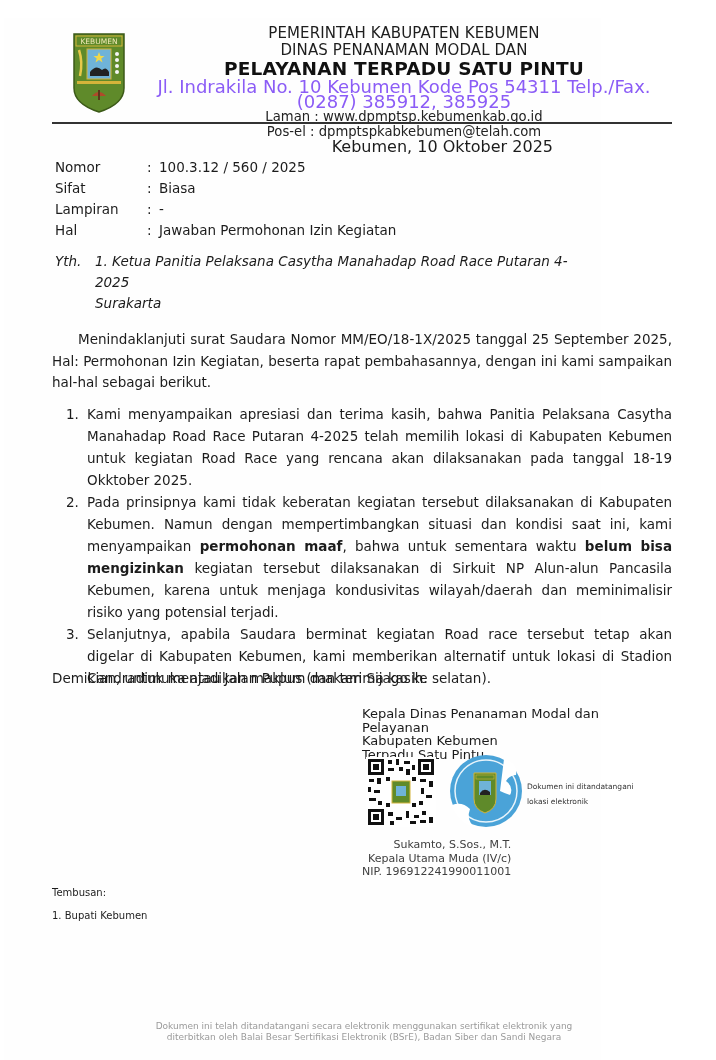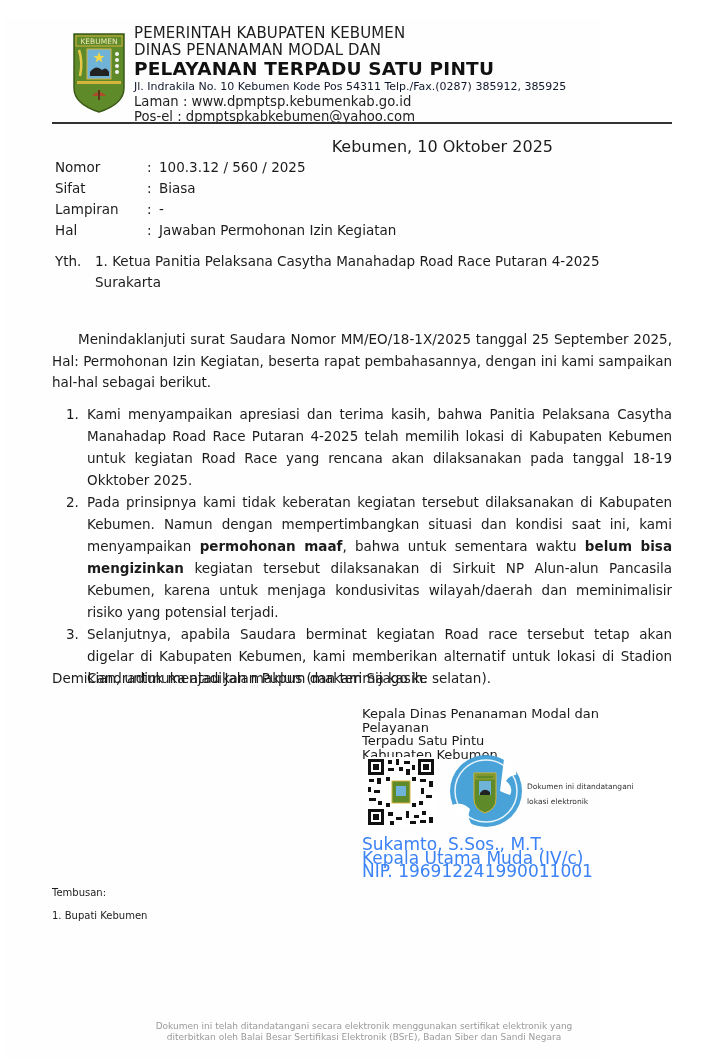--- a/index.html
+++ b/index.html
@@ -3,57 +3,57 @@
 <meta charset="utf-8">
 <style>
   * { box-sizing: border-box; margin: 0; padding: 0; }
   html, body { width: 716px; height: 1060px; background: #ffffff; overflow: hidden; }
   body { position: relative; font-family: "DejaVu Sans", sans-serif; color: #1c1c1c; }
 
   .page { position: absolute; left: 4px; top: 0; width: 597px; height: 1060px; background: #fefefe; margin-top: 18px; }
 
   
   .logo { position: absolute; left: 68px; top: 14px; width: 54px; height: 82px; }
-  .kop { position: absolute; left: 130px; top: 7px; width: 540px; text-align: left; font-family: "DejaVu Sans", sans-serif; }
+  .kop { position: absolute; left: 130px; top: 7px; width: 540px; text-align: center; font-family: "DejaVu Sans", sans-serif; }
   .kop .l1, .kop .l2 { font-size: 15px; line-height: 17px; letter-spacing: 0.1px; color: #1e1e1e; }
   .kop .l3 { font-size: 18.5px; line-height: 20px; font-weight: bold; color: #111; letter-spacing: 0.2px; }
-  .kop .l4 { font-size: 11px; line-height: 15px; color: #0f172a; }
+  .kop .l4 { font-size: 18px; line-height: 15px; color: #8b5cf6; }
   .kop .l5, .kop .l6 { font-size: 13.2px; line-height: 15px; color: #222; }
   .rule { position: absolute; left: 48px; top: 104px; width: 620px; height: 2px; background: #333; }
 
   .date { position: absolute; right: 48px; top: 119px; font-size: 16px; }
 
   .meta { position: absolute; left: 51px; top: 139px; font-size: 13.5px; line-height: 21px; }
   .meta .row { display: flex; }
   .meta .k { width: 92px; }
   .meta .c { width: 12px; }
 
   .yth { position: absolute; left: 51px; top: 233px; font-size: 13.5px; line-height: 21px; }
-  .yth .row { display: flex; }
+  .yth .row { display: flex; font-style: italic; }
   .yth .k { width: 40px; }
 
   .body-text { position: absolute; left: 48px; width: 620px; font-size: 13.5px; line-height: 21.5px; text-align: justify; }
   .p1 { top: 311px; }
   .p1 .indent { display: inline-block; width: 26px; }
 
   .list { position: absolute; left: 62px; width: 606px; top: 385px; font-size: 13.5px; line-height: 22px; }
   .list .item { display: flex; }
   .list .num { width: 21px; flex: 0 0 21px; }
   .list .txt { flex: 1; text-align: justify; }
   .list .txt b { font-weight: bold; }
 
   .closing { position: absolute; left: 48px; top: 652px; font-size: 13.5px; }
 
   .sig { position: absolute; left: 358px; top: 689px; font-size: 13px; line-height: 13.5px; color: #1a1a1a; }
   .sigbox { position: absolute; left: 360px; top: 735px; width: 282px; height: 78px; }
   .qr { position: absolute; left: 2px; top: 4px; width: 70px; height: 70px; }
   .seal { position: absolute; left: 84px; top: 0px; width: 76px; height: 76px; }
   .esign { position: absolute; left: 163px; top: 26px; font-size: 7.5px; line-height: 15px; color: #333; }
 
-  .signer { position: absolute; left: 358px; top: 820px; font-size: 17px; line-height: 13.5px; color: #3b82f6; }
+  .signer { position: absolute; left: 358px; top: 820px; font-size: 11px; line-height: 13.5px; color: #404040; text-align: right; }
 
   .tembusan { position: absolute; left: 48px; top: 863px; font-size: 10px; line-height: 23px; }
 
   .footer { position: absolute; left: 100px; top: 1003px; width: 520px; text-align: center; font-size: 9px; line-height: 11px; color: #9a9a9a; }
 </style>
 </head>
 <body>
 
 <div class="page">
 
@@ -73,21 +73,21 @@
     <path d="M20 64 Q27 56 34 64 Z" fill="#b04a2a"></path>
     <rect x="26" y="58" width="2" height="10" fill="#5a3a1a"></rect>
   </svg>
 
   <div class="kop">
     <div class="l1">PEMERINTAH KABUPATEN KEBUMEN</div>
     <div class="l2">DINAS PENANAMAN MODAL DAN</div>
     <div class="l3">PELAYANAN TERPADU SATU PINTU</div>
     <div class="l4">Jl. Indrakila No. 10 Kebumen Kode Pos 54311 Telp./Fax.(0287) 385912, 385925</div>
     <div class="l5">Laman : www.dpmptsp.kebumenkab.go.id</div>
-    <div class="l6">Pos-el : dpmptspkabkebumen@yahoo.com</div>
+    <div class="l6">Pos-el : dpmptspkabkebumen@telah.com</div>
   </div>
   <div class="rule"></div>
 
   <div class="date">Kebumen, 10 Oktober 2025</div>
 
   <div class="meta">
     <div class="row">
       <span class="k">Nomor</span>
       <span class="c">:</span>
       <span>100.3.12 / 560 / 2025</span>
@@ -134,22 +134,22 @@
     <div class="item">
       <span class="num">3.</span>
       <span class="txt">Selanjutnya, apabila Saudara berminat kegiatan Road race tersebut tetap akan digelar di Kabupaten Kebumen, kami memberikan alternatif untuk lokasi di Stadion Candradimuka atau Jalan Pupus (makam Sijago ke selatan).</span>
     </div>
   </div>
 
   <div class="closing">Demikian, untuk menjadikan maklum dan terima kasih.</div>
 
   <div class="sig">
     <div>Kepala Dinas Penanaman Modal dan Pelayanan</div>
+    <div>Kabupaten Kebumen</div>
     <div>Terpadu Satu Pintu</div>
-    <div>Kabupaten Kebumen</div>
   </div>
 
   <div class="sigbox">
     <svg class="qr" viewBox="0 0 70 70">
       <rect width="70" height="70" fill="#fff"></rect>
       <g fill="#111">
         <rect x="2" y="2" width="16" height="16"></rect>
           <rect x="52" y="2" width="16" height="16"></rect>
           <rect x="2" y="52" width="16" height="16"></rect>
       </g>

